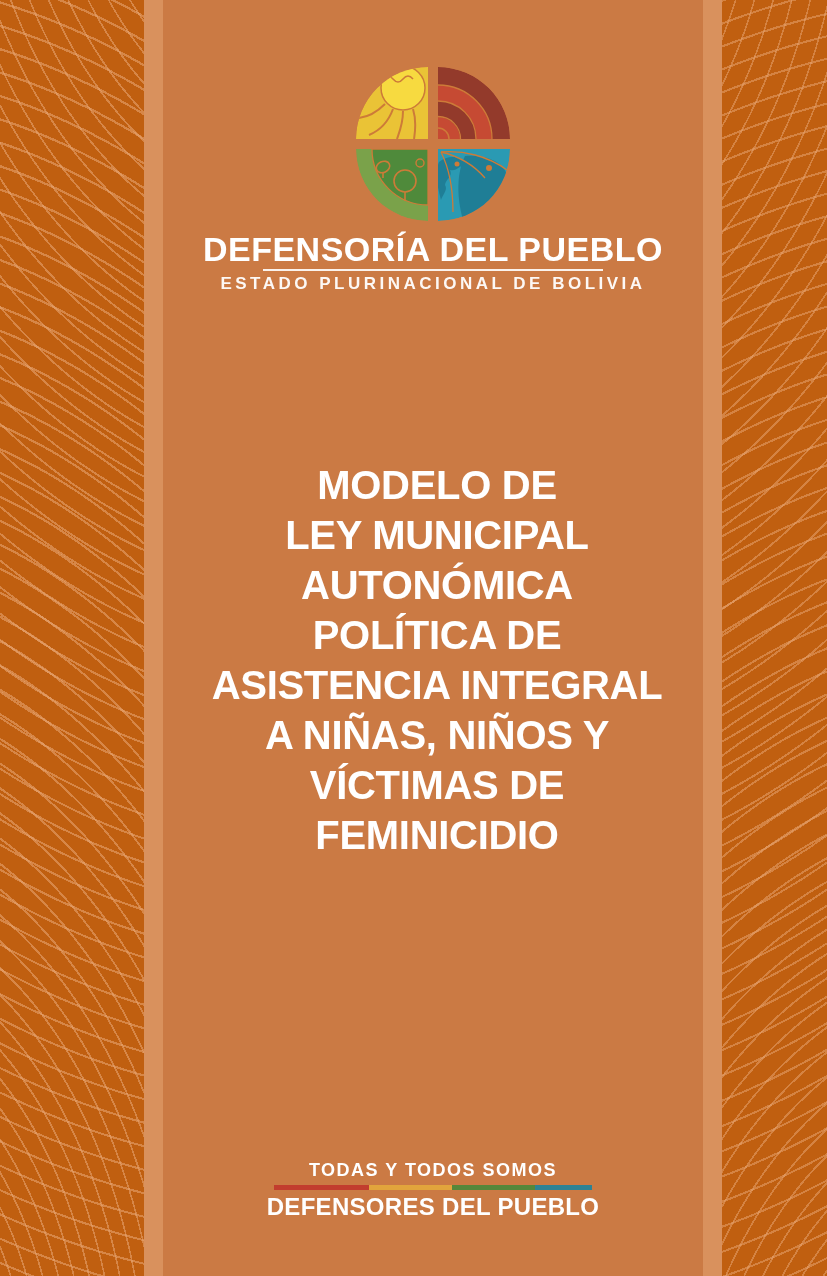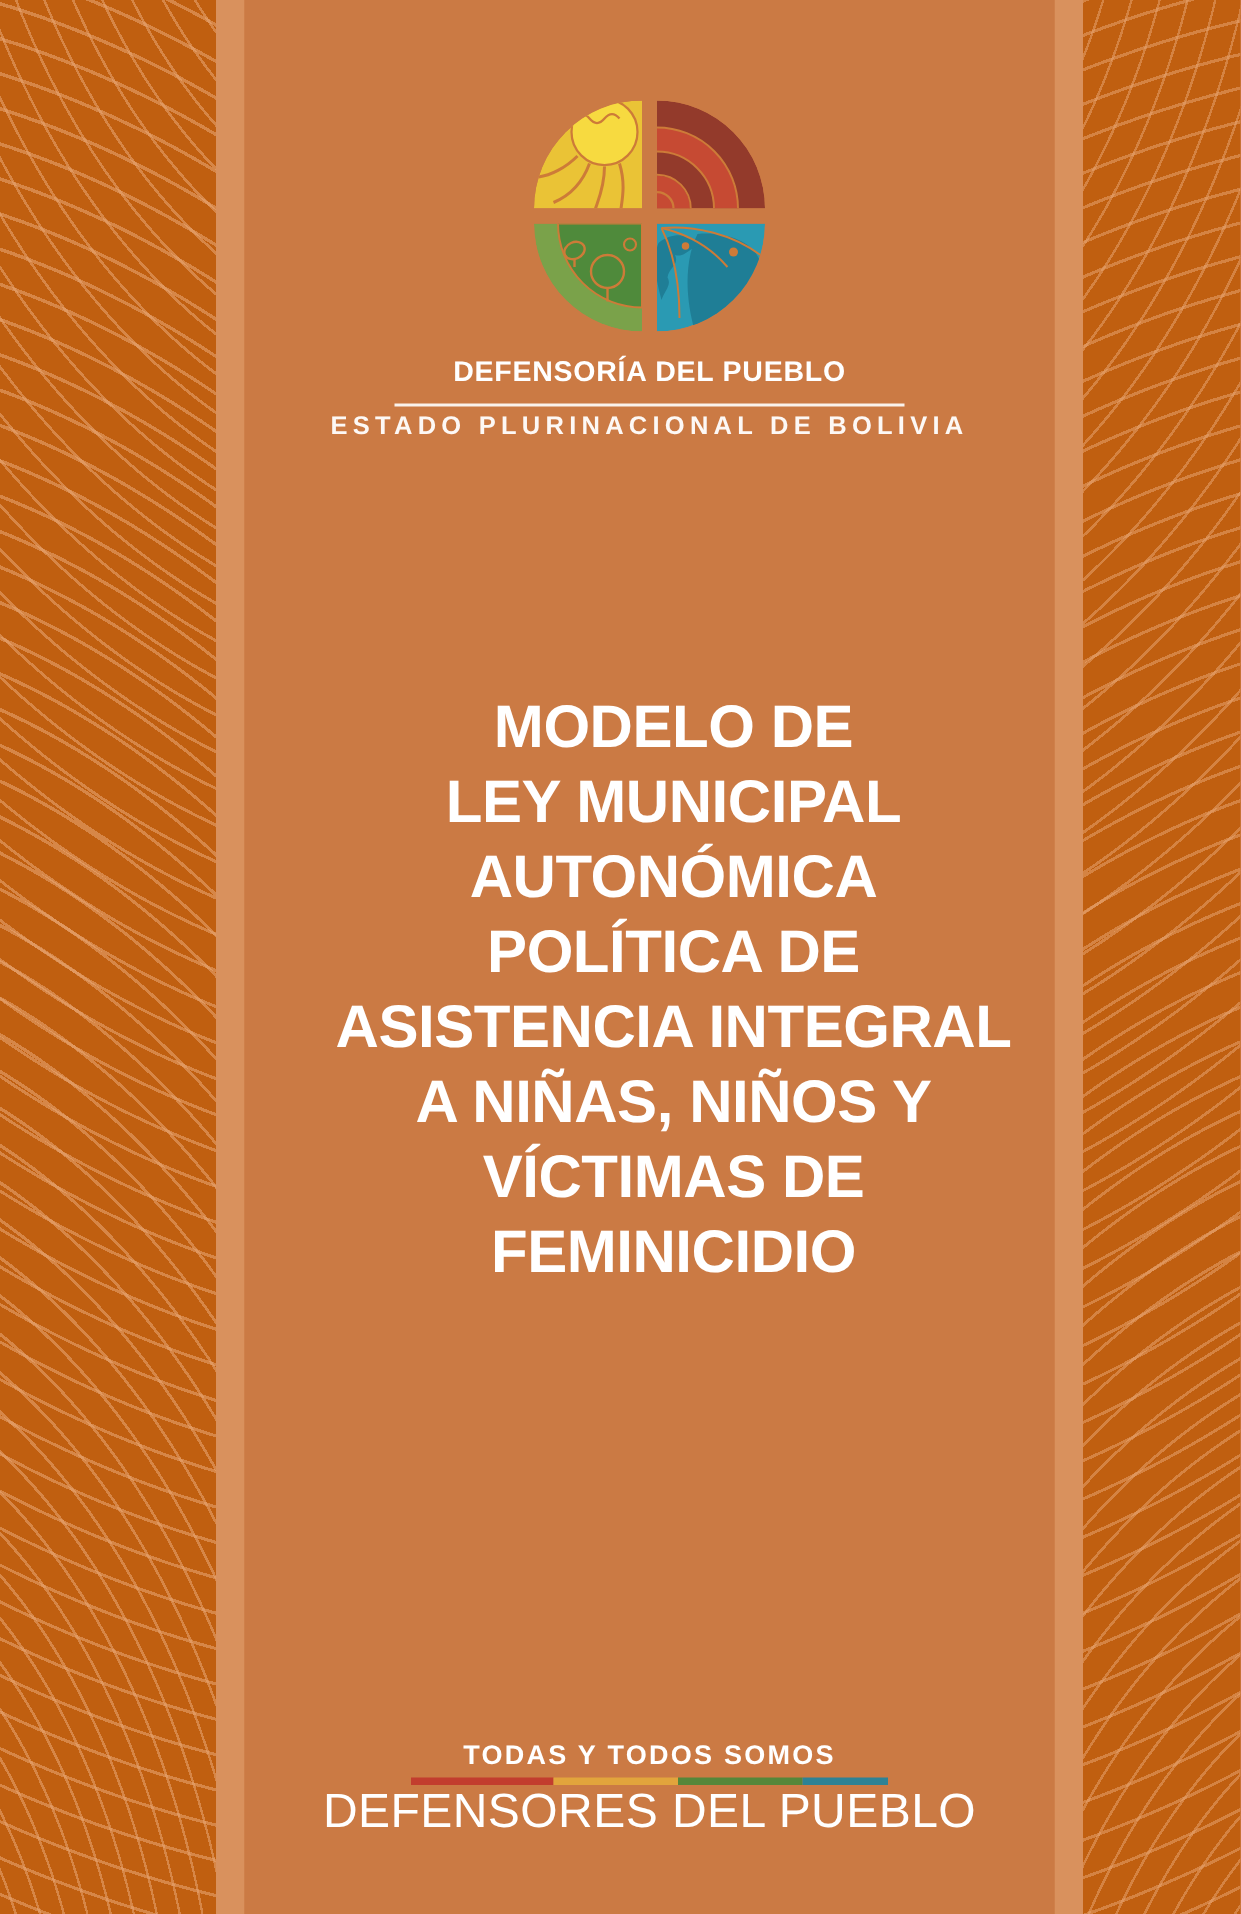--- a/index.html
+++ b/index.html
@@ -33,57 +33,57 @@
   
   .center { position: relative; width: 540px; height: 100%; background: #cb7a44; }
 
   .logo-wrap {
     position: absolute; top: 64px; left: 50%; transform: translateX(-50%);
     width: 160px; height: 160px;
   }
 
   .brand-name {
     position: absolute; top: 233px; left: 0; width: 100%;
-    text-align: center; font-size: 19px; font-weight: 700;
+    text-align: center; font-size: 34px; font-weight: 700;
     letter-spacing: 0.5px; line-height: 32px;
   }
   .brand-rule {
     position: absolute; top: 269px; left: 50%; transform: translateX(-50%);
     width: 340px; height: 2px; background: rgba(255,255,255,0.9);
   }
   .brand-subtitle {
     position: absolute; top: 276px; left: 0; width: 100%;
     text-align: center; font-size: 17px; font-weight: 700;
     letter-spacing: 3.5px; color: rgba(255,255,255,0.95); line-height: 16px;
     white-space: nowrap;
   }
 
   .title-block {
-    position: absolute; top: 460px; left: 16px; width: 100%;
+    position: absolute; top: 460px; left: 4px; width: 100%;
     text-align: center;
   }
   .title-line {
     font-size: 40px; font-weight: 700; line-height: 50px;
     letter-spacing: -0.3px; white-space: nowrap;
   }
 
   .tagline {
     position: absolute; top: 1158px; left: 0; width: 100%; text-align: center;
   }
   .tagline-top {
     font-size: 18px; font-weight: 700; letter-spacing: 1.5px; line-height: 24px;
   }
   .tagline-divider {
     width: 318px; height: 4.5px; margin: 3px auto 3px auto;
     display: flex;
   }
   .tagline-divider span { display: block; height: 100%; }
   .seg-0 { width: 30%; } .seg-1 { width: 26%; } .seg-2 { width: 26%; } .seg-3 { width: 18%; }
   .tagline-bottom {
-    font-size: 32px; font-weight: 400; letter-spacing: 0.3px; line-height: 28px;
+    font-size: 24px; font-weight: 700; letter-spacing: 0.3px; line-height: 28px;
   }
 </style>
 </head>
 <body>
 
 <div class="cover">
 
   <div class="side side-left"></div>
   <div class="strip"></div>
 

